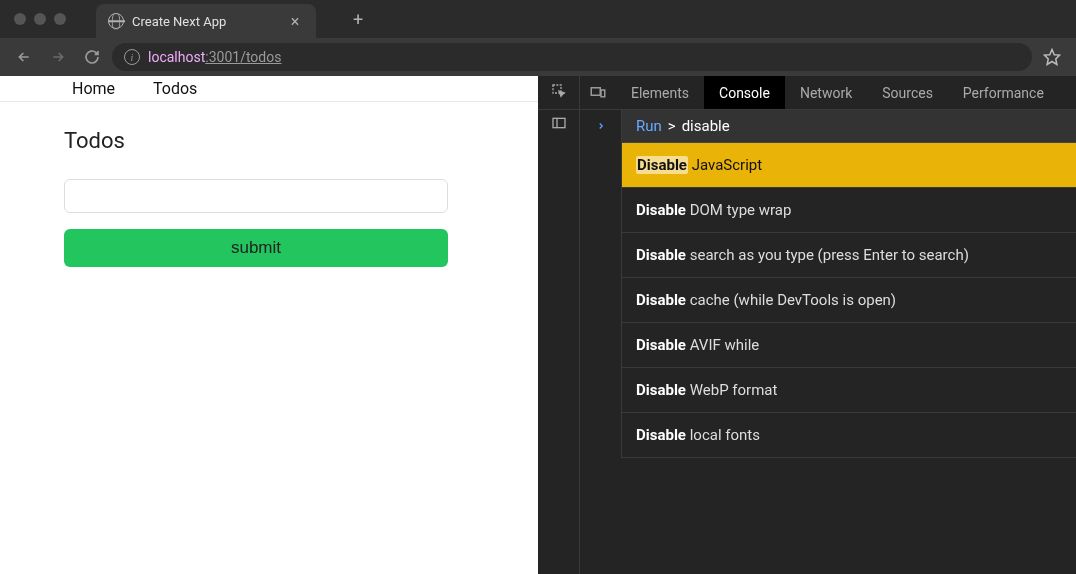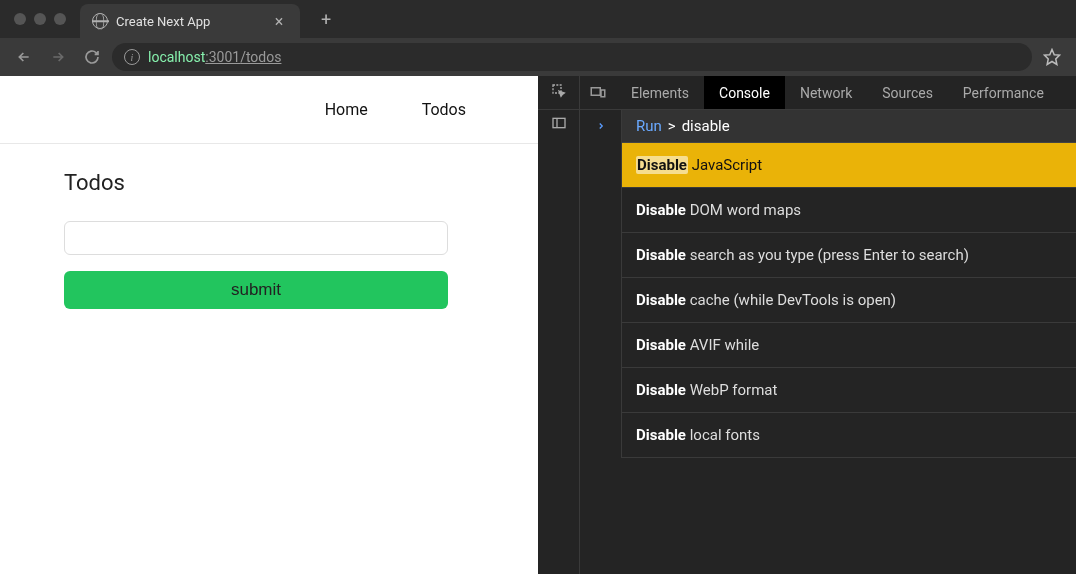--- a/index.html
+++ b/index.html
@@ -10,20 +10,21 @@
       overflow: hidden;
       background: #2b2b2b;
     }
     
     
     .browser-top {
       height: 38px;
       background: #2b2b2b;
       display: flex;
       align-items: center;
+      gap: 16px;
     }
     .traffic-lights {
       display: flex;
       gap: 8px;
       padding: 0 14px;
       align-items: center;
     }
     .traffic-light {
       width: 12px;
       height: 12px;
@@ -136,21 +137,21 @@
       font-size: 10px;
       color: #9a9a9a;
       font-family: Georgia, serif;
       font-style: italic;
       flex-shrink: 0;
     }
     .url {
       font-size: 14px;
       color: #ccc;
     }
-    .url .host { color: #86efac; }
+    .url .host { color: #f0abfc; }
     .url .rest { color: #9a9a9a; text-decoration: underline; }
     .star-icon {
       width: 28px;
       color: #bbb;
       display: flex;
       align-items: center;
       justify-content: center;
     }
     
     
@@ -160,24 +161,23 @@
     }
     
     
     .page {
       width: 538px;
       background: #fff;
       overflow: hidden;
     }
     .page-header {
       display: flex;
-      gap: 54px;
-      padding: 24px 72px;
+      gap: 38px;
+      padding: 3px 72px;
       border-bottom: 1px solid #e8e8e8;
-      justify-content: flex-end;
     }
     .page-header a {
       font-size: 16px;
       color: #111;
       text-decoration: none;
     }
     .page-body {
       padding: 26px 64px;
     }
     .page-title {
@@ -424,21 +424,21 @@
           </span>
         </div>
         <div class="dt-command-wrapper">
           <div class="dt-command-bar">
             <span class="dt-run">Run</span>
             <span class="dt-chevron">&gt;</span>
               <span class="dt-query">disable</span>
           </div>
           <div class="dt-results" id="dt-results">
               <div class="dt-result selected"><span class="bold">Disable</span><span> JavaScript</span></div>
-              <div class="dt-result"><span class="bold">Disable</span><span> DOM word maps</span></div>
+              <div class="dt-result"><span class="bold">Disable</span><span> DOM type wrap</span></div>
               <div class="dt-result"><span class="bold">Disable</span><span> search as you type (press Enter to search)</span></div>
               <div class="dt-result"><span class="bold">Disable</span><span> cache (while DevTools is open)</span></div>
               <div class="dt-result"><span class="bold">Disable</span><span> AVIF while</span></div>
               <div class="dt-result"><span class="bold">Disable</span><span> WebP format</span></div>
               <div class="dt-result"><span class="bold">Disable</span><span> local fonts</span></div>
             </div>
         </div>
       </div>
     </div>
   </div>

